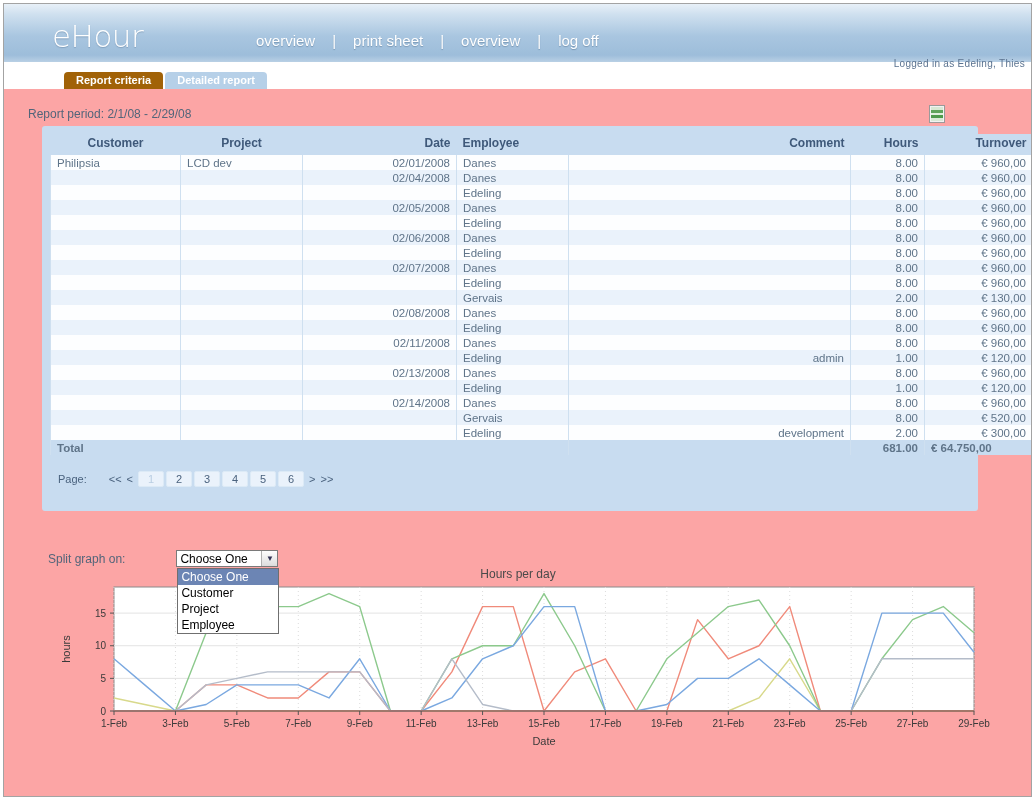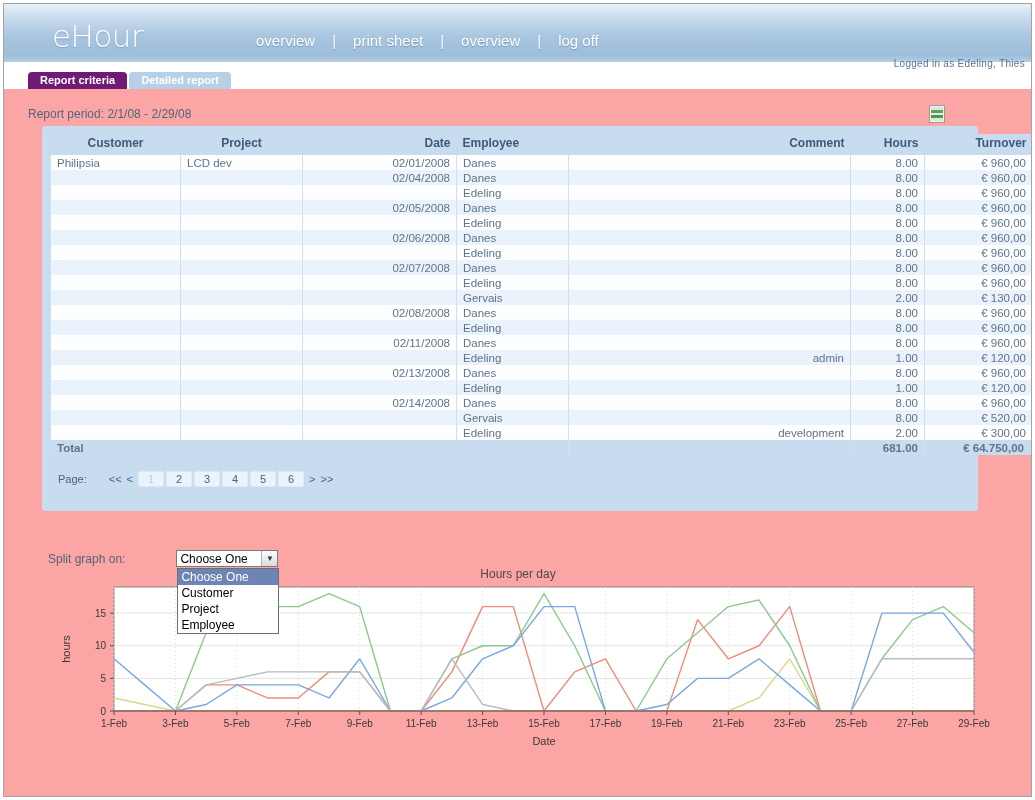--- a/index.html
+++ b/index.html
@@ -85,22 +85,23 @@
     height: 17px;
     line-height: 17px;
     padding: 0 12px;
     font-size: 11px;
     font-weight: bold;
     border-radius: 4px 4px 0 0;
     cursor: pointer;
     white-space: nowrap;
   }
   .tab.inactive {
-    background: #701a75;
+    background: #a16207;
     color: #ffffff;
+    margin-left: 36px;
   }
   .tab.active {
     background: #b6d0e8;
     color: #ffffff;
   }
 
   
   .content {
     position: absolute;
     left: 0; top: 85px;
@@ -530,21 +531,21 @@
                 <td class="t-date"></td>
                 <td class="t-employee">Edeling</td>
                 <td class="t-comment">development</td>
                 <td class="t-hours">2.00</td>
                 <td class="t-turnover">€ 300,00</td>
               </tr>
               <tr class="total-row">
                 <td colspan="4" style="text-align: left; padding-left: 6px;">Total</td>
                 <td></td>
                 <td style="text-align: right;">681.00</td>
-                <td style="text-align: right; padding-right: 8px;">€ 64.750,00</td>
+                <td style="padding-right: 8px;">€ 64.750,00</td>
               </tr>
             </tbody>
         </table>
       </div>
 
       <div class="pager">
         <span class="lbl">Page:</span>
         <span class="arrow">&lt;&lt;</span>
         <span class="arrow">&lt;</span>
         <span id="pager-pages" style="display:flex;align-items:center;">

